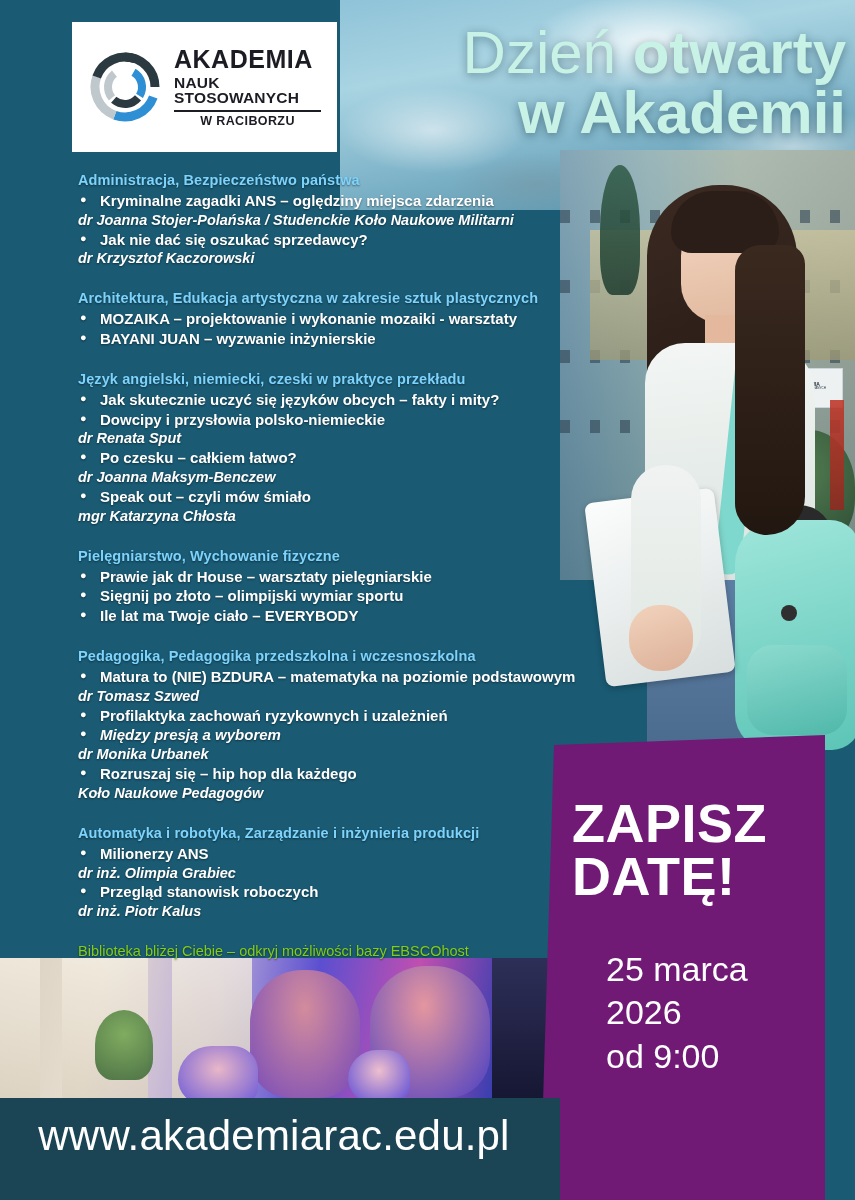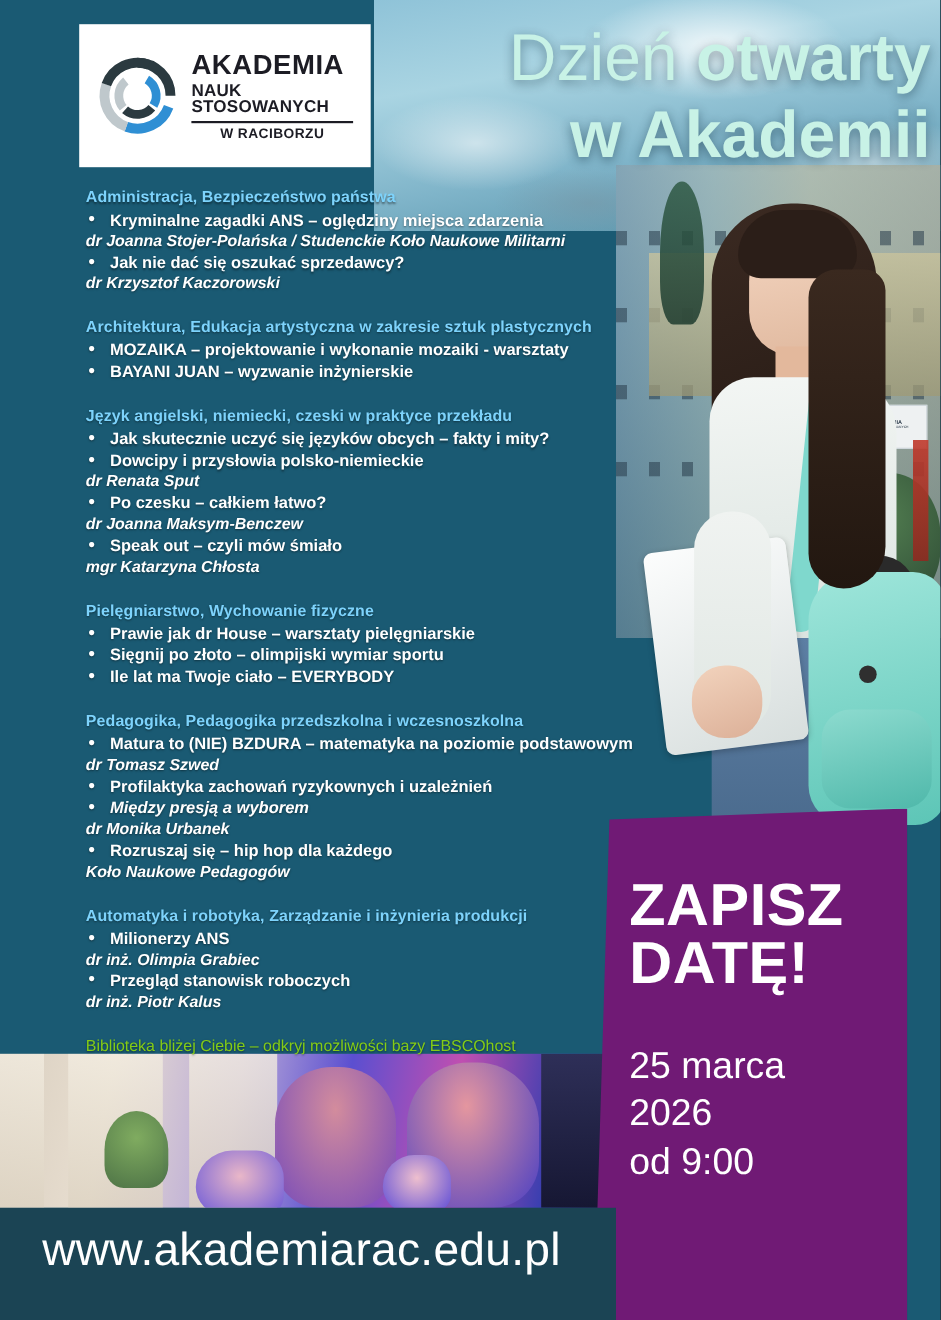--- a/index.html
+++ b/index.html
@@ -109,21 +109,21 @@
 
   
   .headline{
     position:absolute;left:352px;top:24px;width:500px;text-align:right;
     color:#c8f2e6;line-height:.97;padding-right:6px;
     text-shadow:0 2px 10px rgba(10,40,55,.45);
   }
   .hl-1{font-size:60px;}
   .hl-1 b{font-weight:bold;}
   .hl-1 .thin{font-weight:normal;}
-  .hl-2{font-size:60px;font-weight:bold;margin-top:12px;}
+  .hl-2{font-size:60px;font-weight:bold;margin-top:2px;}
 
   
   .program{position:absolute;left:78px;top:172px;width:560px;}
   .sect{margin-bottom:22px;}
   .sect:last-child{margin-bottom:0;}
   .sect-title{
     color:#7dd3fc;font-size:14.5px;font-weight:bold;letter-spacing:.1px;margin-bottom:3px;
     text-shadow:0 1px 2px rgba(0,0,0,.45);
   }
   .item{
@@ -145,21 +145,21 @@
 
   
   .date-panel{
     position:absolute;left:540px;top:735px;width:285px;height:465px;
     background:#701a75;
     clip-path:polygon(14px 10px, 285px 0px, 285px 465px, 0px 465px);
     box-shadow:-6px 0 18px rgba(0,0,0,.18);
   }
   .dp-inner{position:absolute;left:32px;top:62px;width:235px;color:#fff;}
   .dp-title{font-size:54px;font-weight:bold;line-height:.99;letter-spacing:.5px;}
-  .dp-date{margin-top:44px;font-size:34px;line-height:1.28;font-weight:normal;}
+  .dp-date{margin-top:44px;font-size:34px;line-height:1.28;font-weight:normal;margin-left:34px;}
 </style>
 </head>
 <body>
 
 <div class="poster">
 
   <div class="bg-base"></div>
   <div class="bg-sky"></div>
 
   <div class="bg-building">

